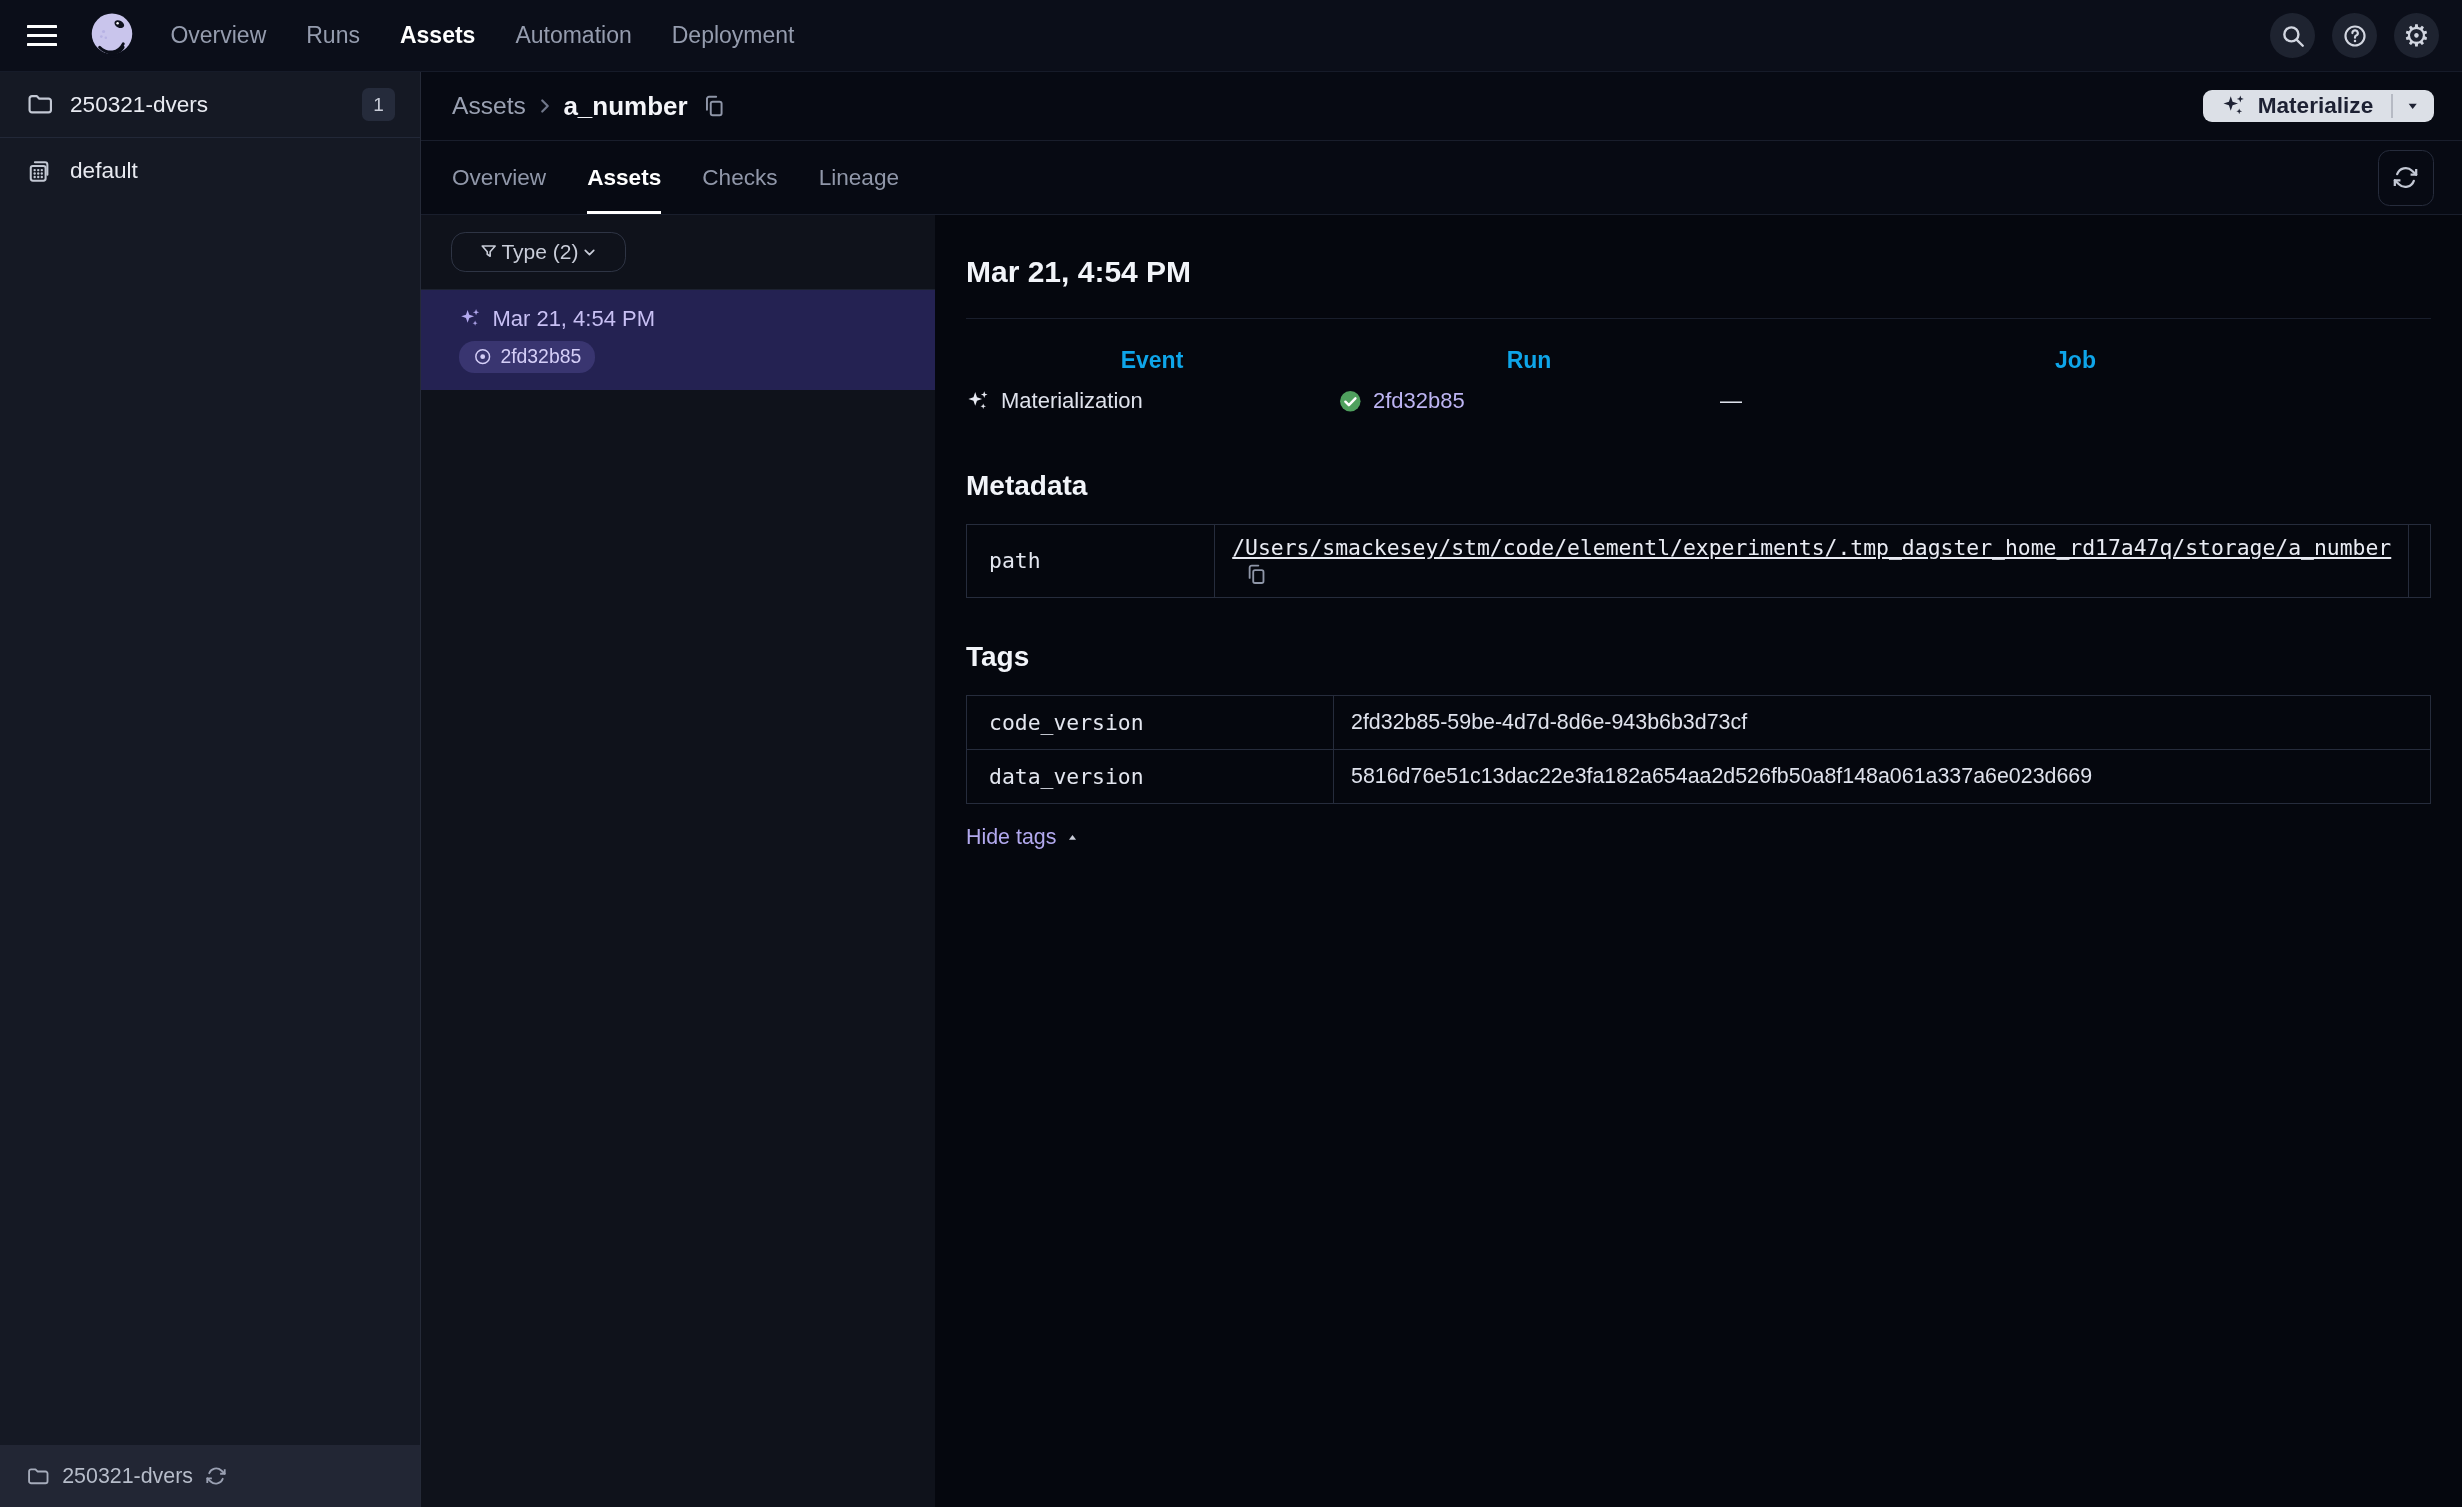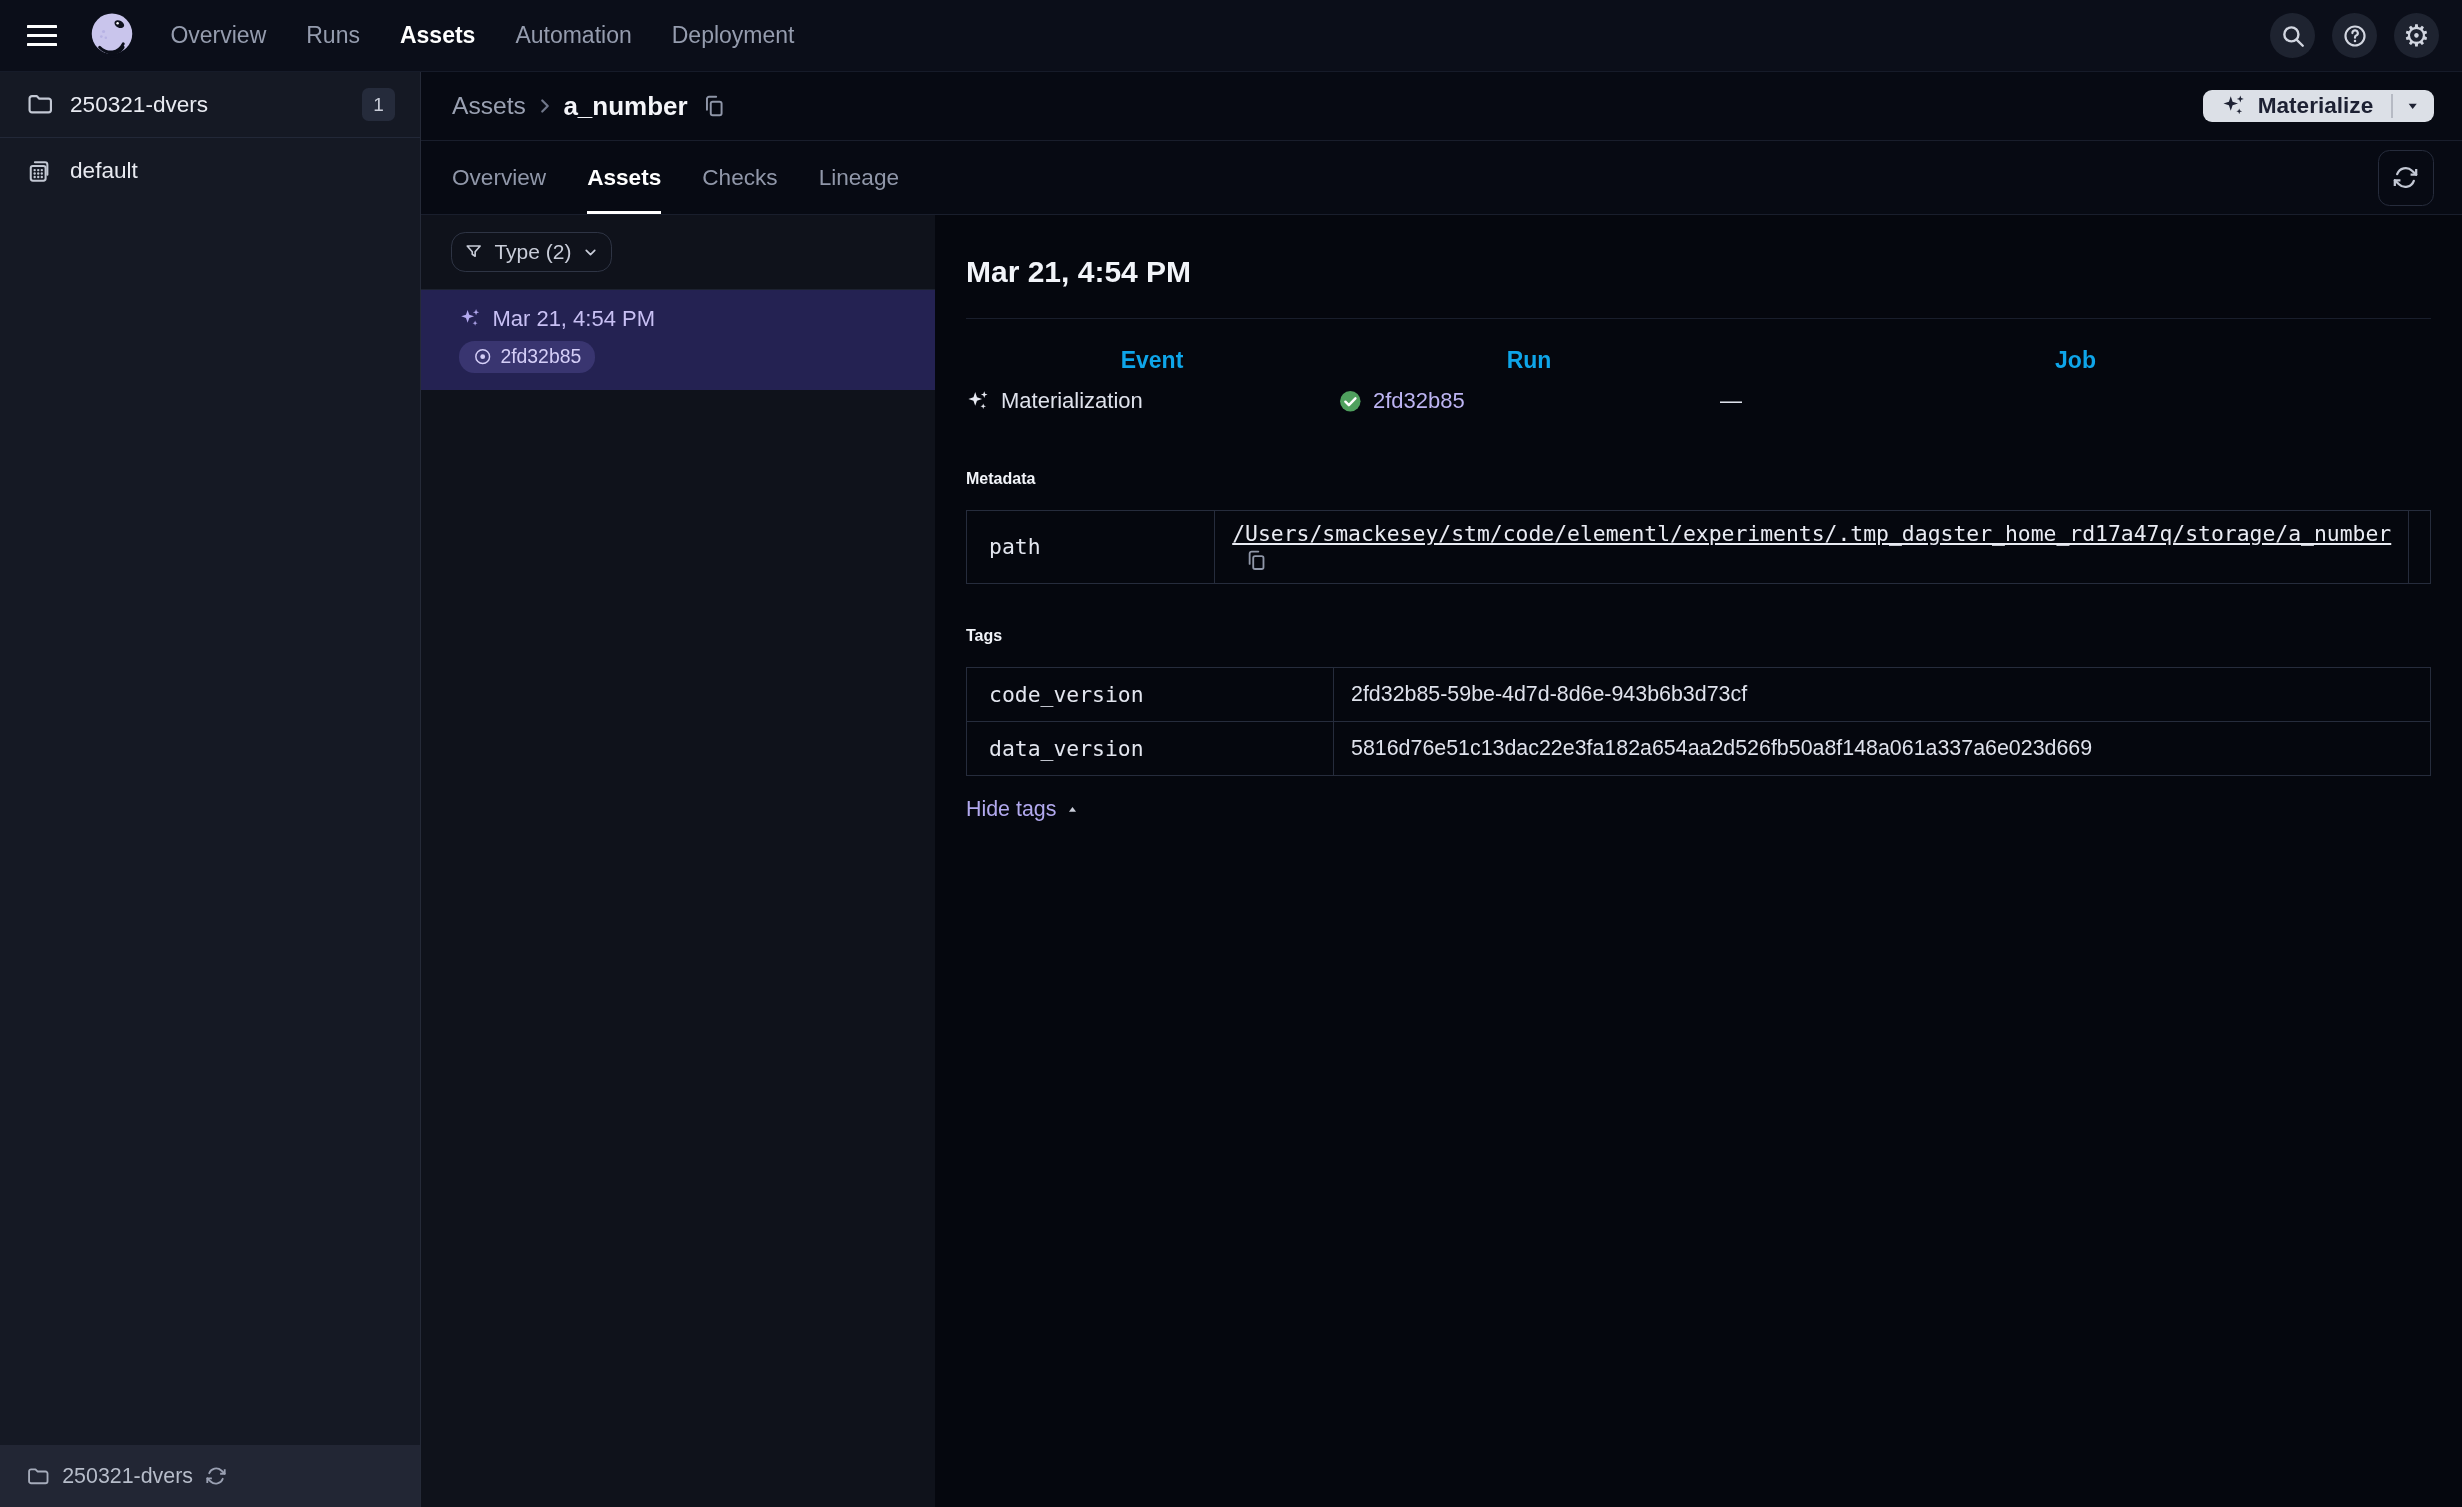--- a/index.html
+++ b/index.html
@@ -57,21 +57,21 @@
   .tab.active { color:#ffffff; font-weight:600; }
   .tab.active::after { content:""; position:absolute; left:0; right:0; bottom:0; height:3.2px; background:#ffffff; }
   .refresh-btn { margin-left:auto; width:56px; height:56px; border:1.3px solid #262c3c; border-radius:11.6px; display:flex; align-items:center; justify-content:center; color:#c3c8d4; cursor:pointer; background:transparent; }
   .refresh-btn svg { width:27px; height:27px; }
 
   .content-row { flex:1; display:flex; min-height:0; }
 
   
   .events-panel { width:514px; flex-shrink:0; background:#0f121b; display:flex; flex-direction:column; }
   .filter-bar { padding:17px 30px; border-bottom:0.6px solid #1d2230; }
-  .filter-btn { display:inline-flex; align-items:center; gap:11px; height:40px; padding:0 12px; border:1.3px solid #2e3444; border-radius:14.2px; color:#c9cdd9; font-size:21px; cursor:pointer; background:transparent; }
+  .filter-btn { display:inline-flex; align-items:center; gap:3px; height:40px; padding:0 27px; border:1.3px solid #2e3444; border-radius:14.2px; color:#c9cdd9; font-size:21px; cursor:pointer; background:transparent; }
   .filter-btn svg { width:19.4px; height:19.4px; }
   .filter-btn .chev { width:17px; height:17px; }
 
   .event-item { background:#242252; padding:15.5px 26px 17px 38px; cursor:pointer; }
   .event-item-top { display:flex; align-items:center; gap:10.4px; }
   .event-item-top svg { width:23px; height:23px; color:#b4aaf0; flex-shrink:0; }
   .event-item-time { font-size:22px; font-weight:500; color:#c8c0f4; }
   .run-chip { display:inline-flex; align-items:center; gap:7.8px; margin-top:9px; background:#393570; border-radius:15.5px; height:32px; padding:0 14.2px; }
   .run-chip svg { width:19.4px; height:19.4px; color:#d4cef7; }
   .run-chip span { font-size:19.4px; color:#d4cef7; }
@@ -80,21 +80,21 @@
   .detail-panel { flex:1; background:#05070e; padding:28.5px 31px; min-width:0; }
   .detail-title { font-size:30px; font-weight:600; color:#f2f4f9; margin-top:11.6px; }
   .detail-divider { height:0.6px; background:#191e2c; margin-top:28.5px; }
   .event-cols { display:grid; grid-template-columns:372px 382px 1fr; margin-top:28.5px; }
   .col-label { font-size:23px; font-weight:600; color:#0ea5e9;text-align:center; }
   .col-value { display:flex; align-items:center; gap:10.4px; margin-top:14.2px; font-size:22px; color:#dfe2ec; }
   .col-value .sparkle { width:24.6px; height:24.6px; color:#e8eaf2; }
   .check-circle { width:24.6px; height:24.6px; }
   .run-link { color:#bdb4f2; cursor:pointer; }
 
-  .section-heading { font-size:16px; font-weight:600; color:#f2f4f9; }
+  .section-heading { font-size:28px; font-weight:600; color:#f2f4f9; }
   .metadata-heading { margin-top:56px; }
   .tags-heading { margin-top:43px; }
 
   table.kv { width:100%; border-collapse:collapse; margin-top:22px; border:0.6px solid #262c3c; }
   table.kv td { border:0.6px solid #262c3c; font-size:21.4px; vertical-align:middle; }
   td.kv-key { width:367px; padding:14.2px 22px; font-family:"DejaVu Sans Mono", monospace; color:#e3e6ef; }
   td.kv-val { padding:10px 17px;margin-top:22px; }
   td.kv-gutter { width:38px; }
   .path-link { font-family:"DejaVu Sans Mono", monospace; color:#e9ebf3; text-decoration:underline; cursor:pointer; }
   .kv-val .copy-icon { width:24.6px; height:24.6px; margin-left:11.6px; vertical-align:middle; }

